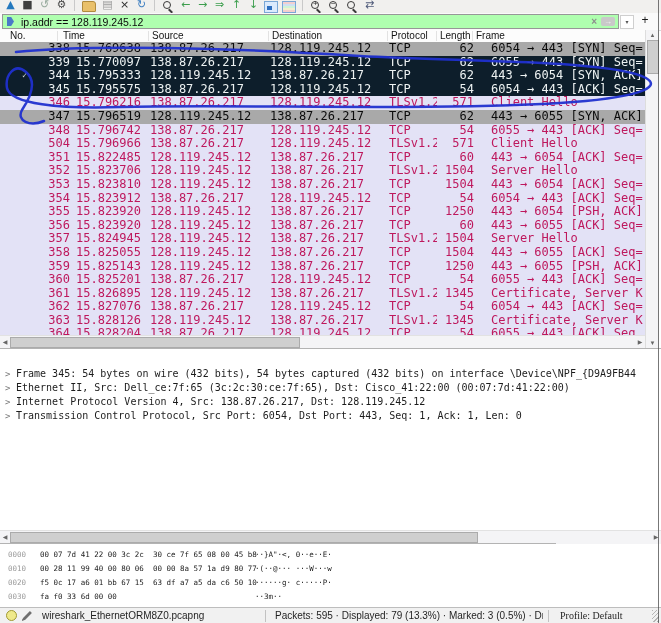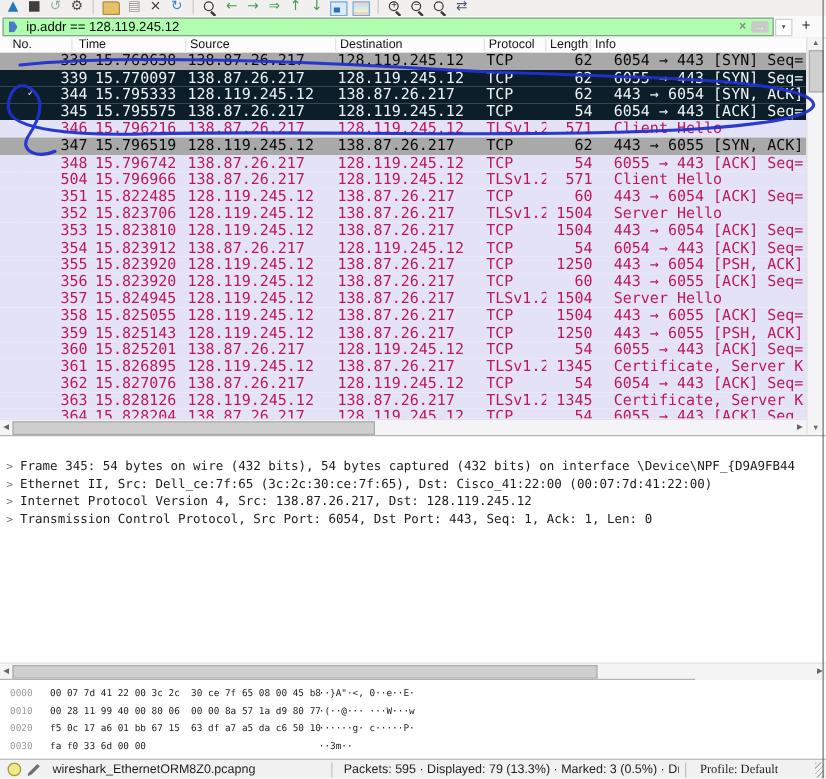--- a/index.html
+++ b/index.html
@@ -165,21 +165,21 @@
     <span class="fadd">+</span>
   </div>
 
   <div class="plheader">
     <span class="hx0">No.</span>
     <span class="hx1">Time</span>
     <span class="hx2">Source</span>
     <span class="hx3">Destination</span>
     <span class="hx4">Protocol</span>
     <span class="hx5">Length</span>
-    <span class="hx6">Info</span>
+    <span class="hx6">Frame</span>
     <i class="hdiv" style="left:57px"></i>
       <i class="hdiv" style="left:148px"></i>
       <i class="hdiv" style="left:268px"></i>
     <i class="hdiv" style="left:387px"></i>
       <i class="hdiv" style="left:436px"></i>
       <i class="hdiv" style="left:472px"></i>
   </div>
 
   <div class="plrows">
     <i class="relline"></i>

